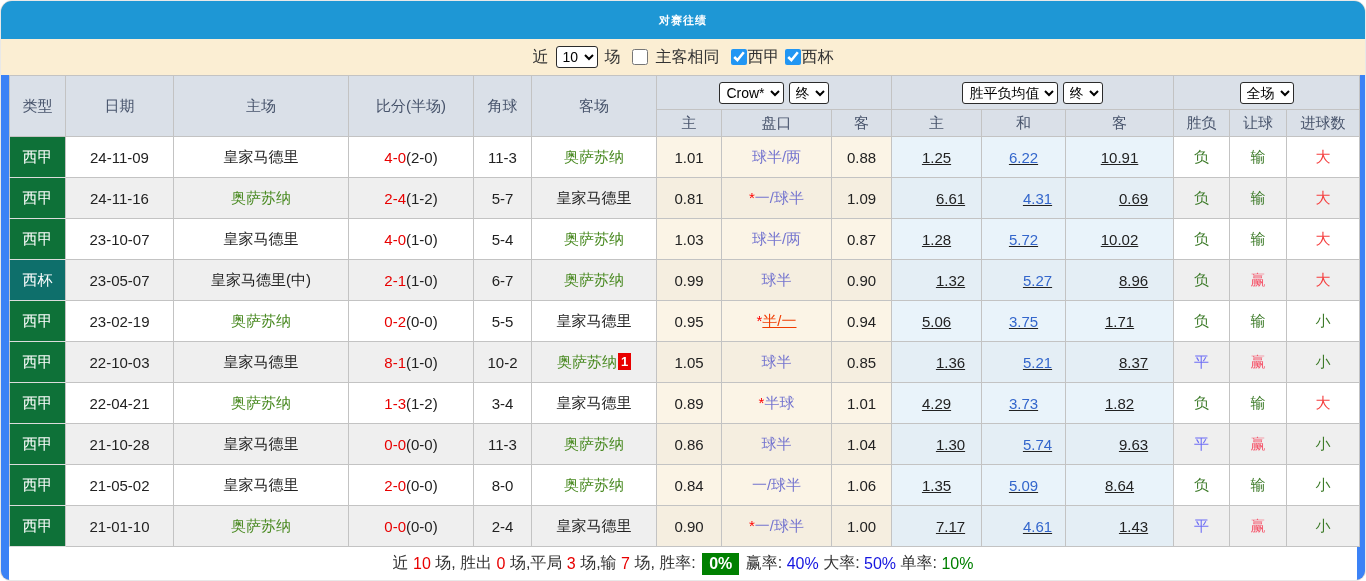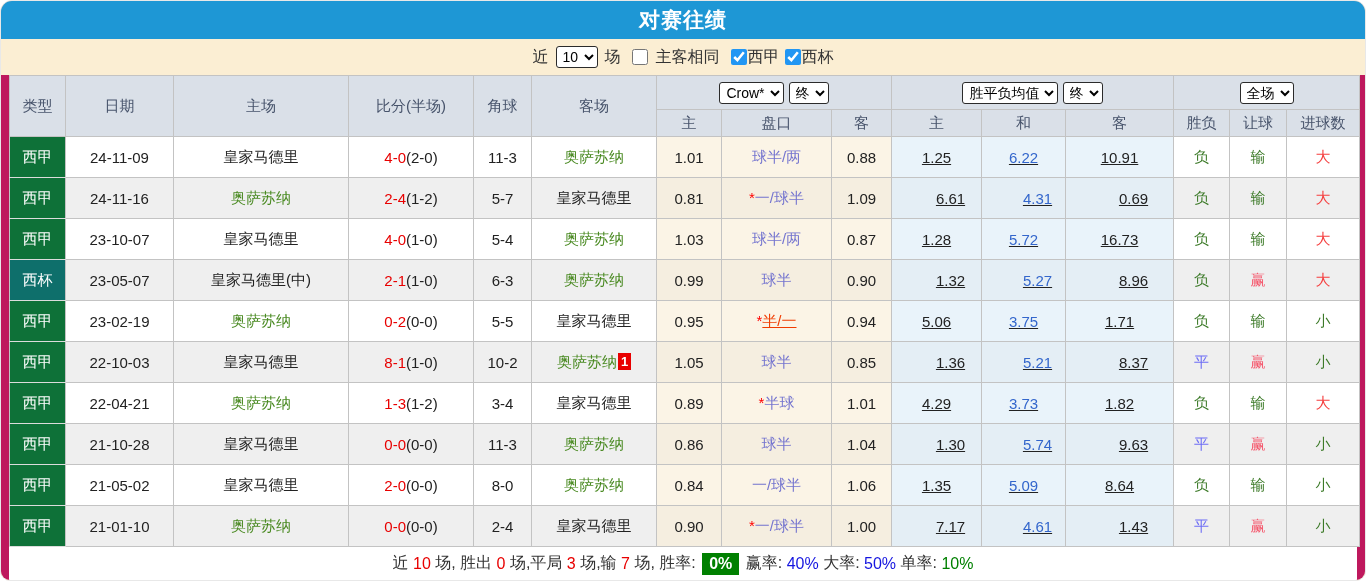--- a/index.html
+++ b/index.html
@@ -1,24 +1,24 @@
 <!DOCTYPE html>
 <html><head>
 <meta charset="utf-8">
 <style>
   html,body{margin:0;padding:0;background:#fff;}
   body{font-family:"Liberation Sans","DejaVu Sans",sans-serif;}
   .page{width:1366px;height:581px;box-sizing:border-box;overflow:hidden;}
   .wrapper{background:#f7cda6;border-radius:12px 12px 10px 10px;overflow:hidden;border:1px solid #e8e8e8;box-sizing:border-box;height:581px;}
-  .titlebar{height:38px;background:#1e97d5;color:#fff;font-weight:bold;font-size:21px;display:flex;align-items:center;justify-content:center;letter-spacing:1px;}
+  .titlebar{height:38px;background:#1e97d5;color:#fff;font-weight:bold;font-size:11px;display:flex;align-items:center;justify-content:center;letter-spacing:1px;}
   .filterbar{height:36px;background:#fbeed3;display:flex;align-items:center;justify-content:center;gap:7px;font-size:16px;color:#333;}
   .filterbar label{display:flex;align-items:center;}
   select{font-size:14px;border:1.5px solid #2b2b2b;border-radius:3px;background:#fff;padding:1px 2px;font-family:inherit;color:#000;}
   input[type=checkbox]{width:16px;height:16px;accent-color:#2196f3;margin:0 1px 0 4px;}
-  .table-zone{padding:0 8px;background:#be185d;}
+  .table-zone{padding:0 8px;background:#3b82f6;}
   table{border-collapse:collapse;width:1350px;table-layout:fixed;font-size:15px;color:#222;}
   th,td{border:1px solid #c3c3c3;text-align:center;padding:0;overflow:hidden;white-space:nowrap;}
   thead th{background:#dae0e8;color:#47536b;font-weight:normal;font-size:15px;}
   thead tr.group th{height:33px;}
   thead tr.sub th{height:26px;}
   tbody td{height:40px;background:#fff;}
   tr.alt td{background:#efefef;}
   td.type{color:#fff;border-color:#dcdcdc #c3c3c3;}
   td.type.liga{background:#0e7138 !important;}
   td.type.cup{background:#0e6f6b !important;}
@@ -160,31 +160,31 @@
               <td>23-10-07</td>
               <td><span>皇家马德里</span></td>
               <td><span class="score-main">4-0</span><span>(1-0)</span></td>
               <td>5-4</td>
               <td><span class="team-green">奥萨苏纳</span></td>
               <td class="odds">1.03</td>
               <td class="odds"><span class="hcp">球半/两</span></td>
               <td class="odds">0.87</td>
               <td class="avg">1.28</td>
               <td class="avg"><span class="avg-mid">5.72</span></td>
-              <td class="avg">16.73</td>
+              <td class="avg">10.02</td>
               <td><span class="res-green">负</span></td>
               <td><span class="res-green">输</span></td>
               <td><span class="res-red">大</span></td>
             </tr>
             <tr class="alt">
               <td class="type cup">西杯</td>
               <td>23-05-07</td>
               <td><span>皇家马德里(中)</span></td>
               <td><span class="score-main">2-1</span><span>(1-0)</span></td>
-              <td>6-3</td>
+              <td>6-7</td>
               <td><span class="team-green">奥萨苏纳</span></td>
               <td class="odds">0.99</td>
               <td class="odds"><span class="hcp">球半</span></td>
               <td class="odds">0.90</td>
               <td class="avg">1.32</td>
               <td class="avg"><span class="avg-mid">5.27</span></td>
               <td class="avg">8.96</td>
               <td><span class="res-green">负</span></td>
               <td><span class="res-pink">赢</span></td>
               <td><span class="res-red">大</span></td>

